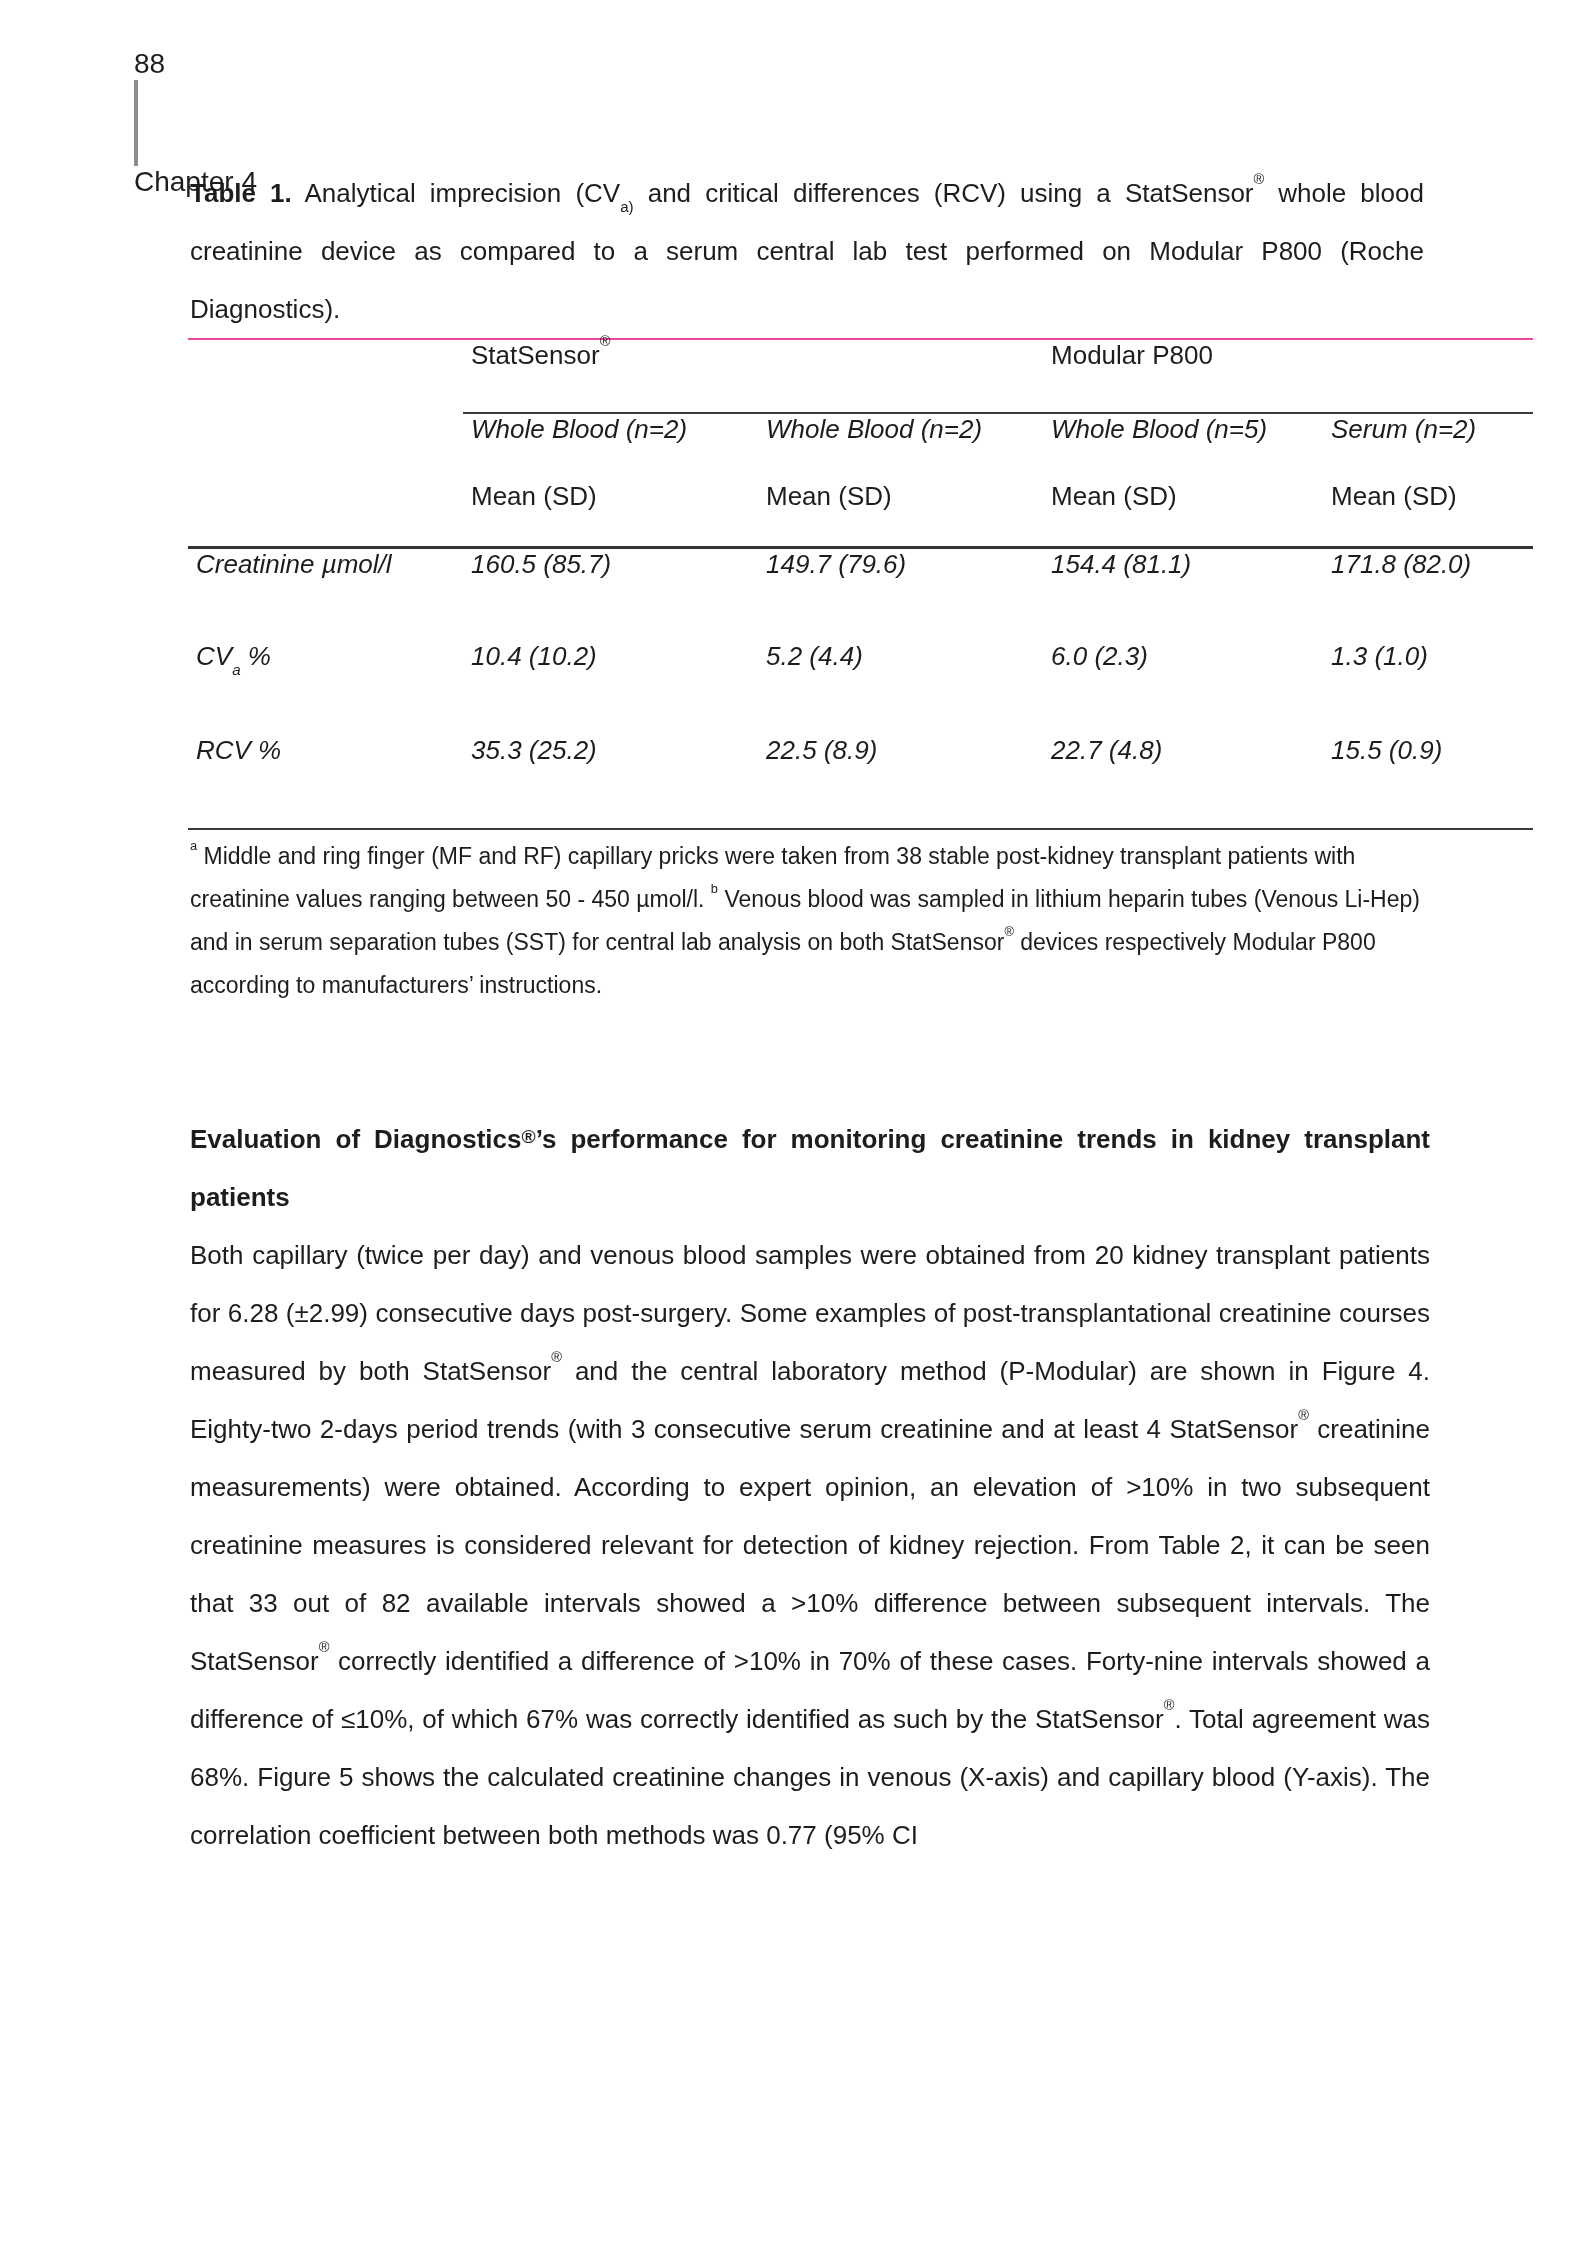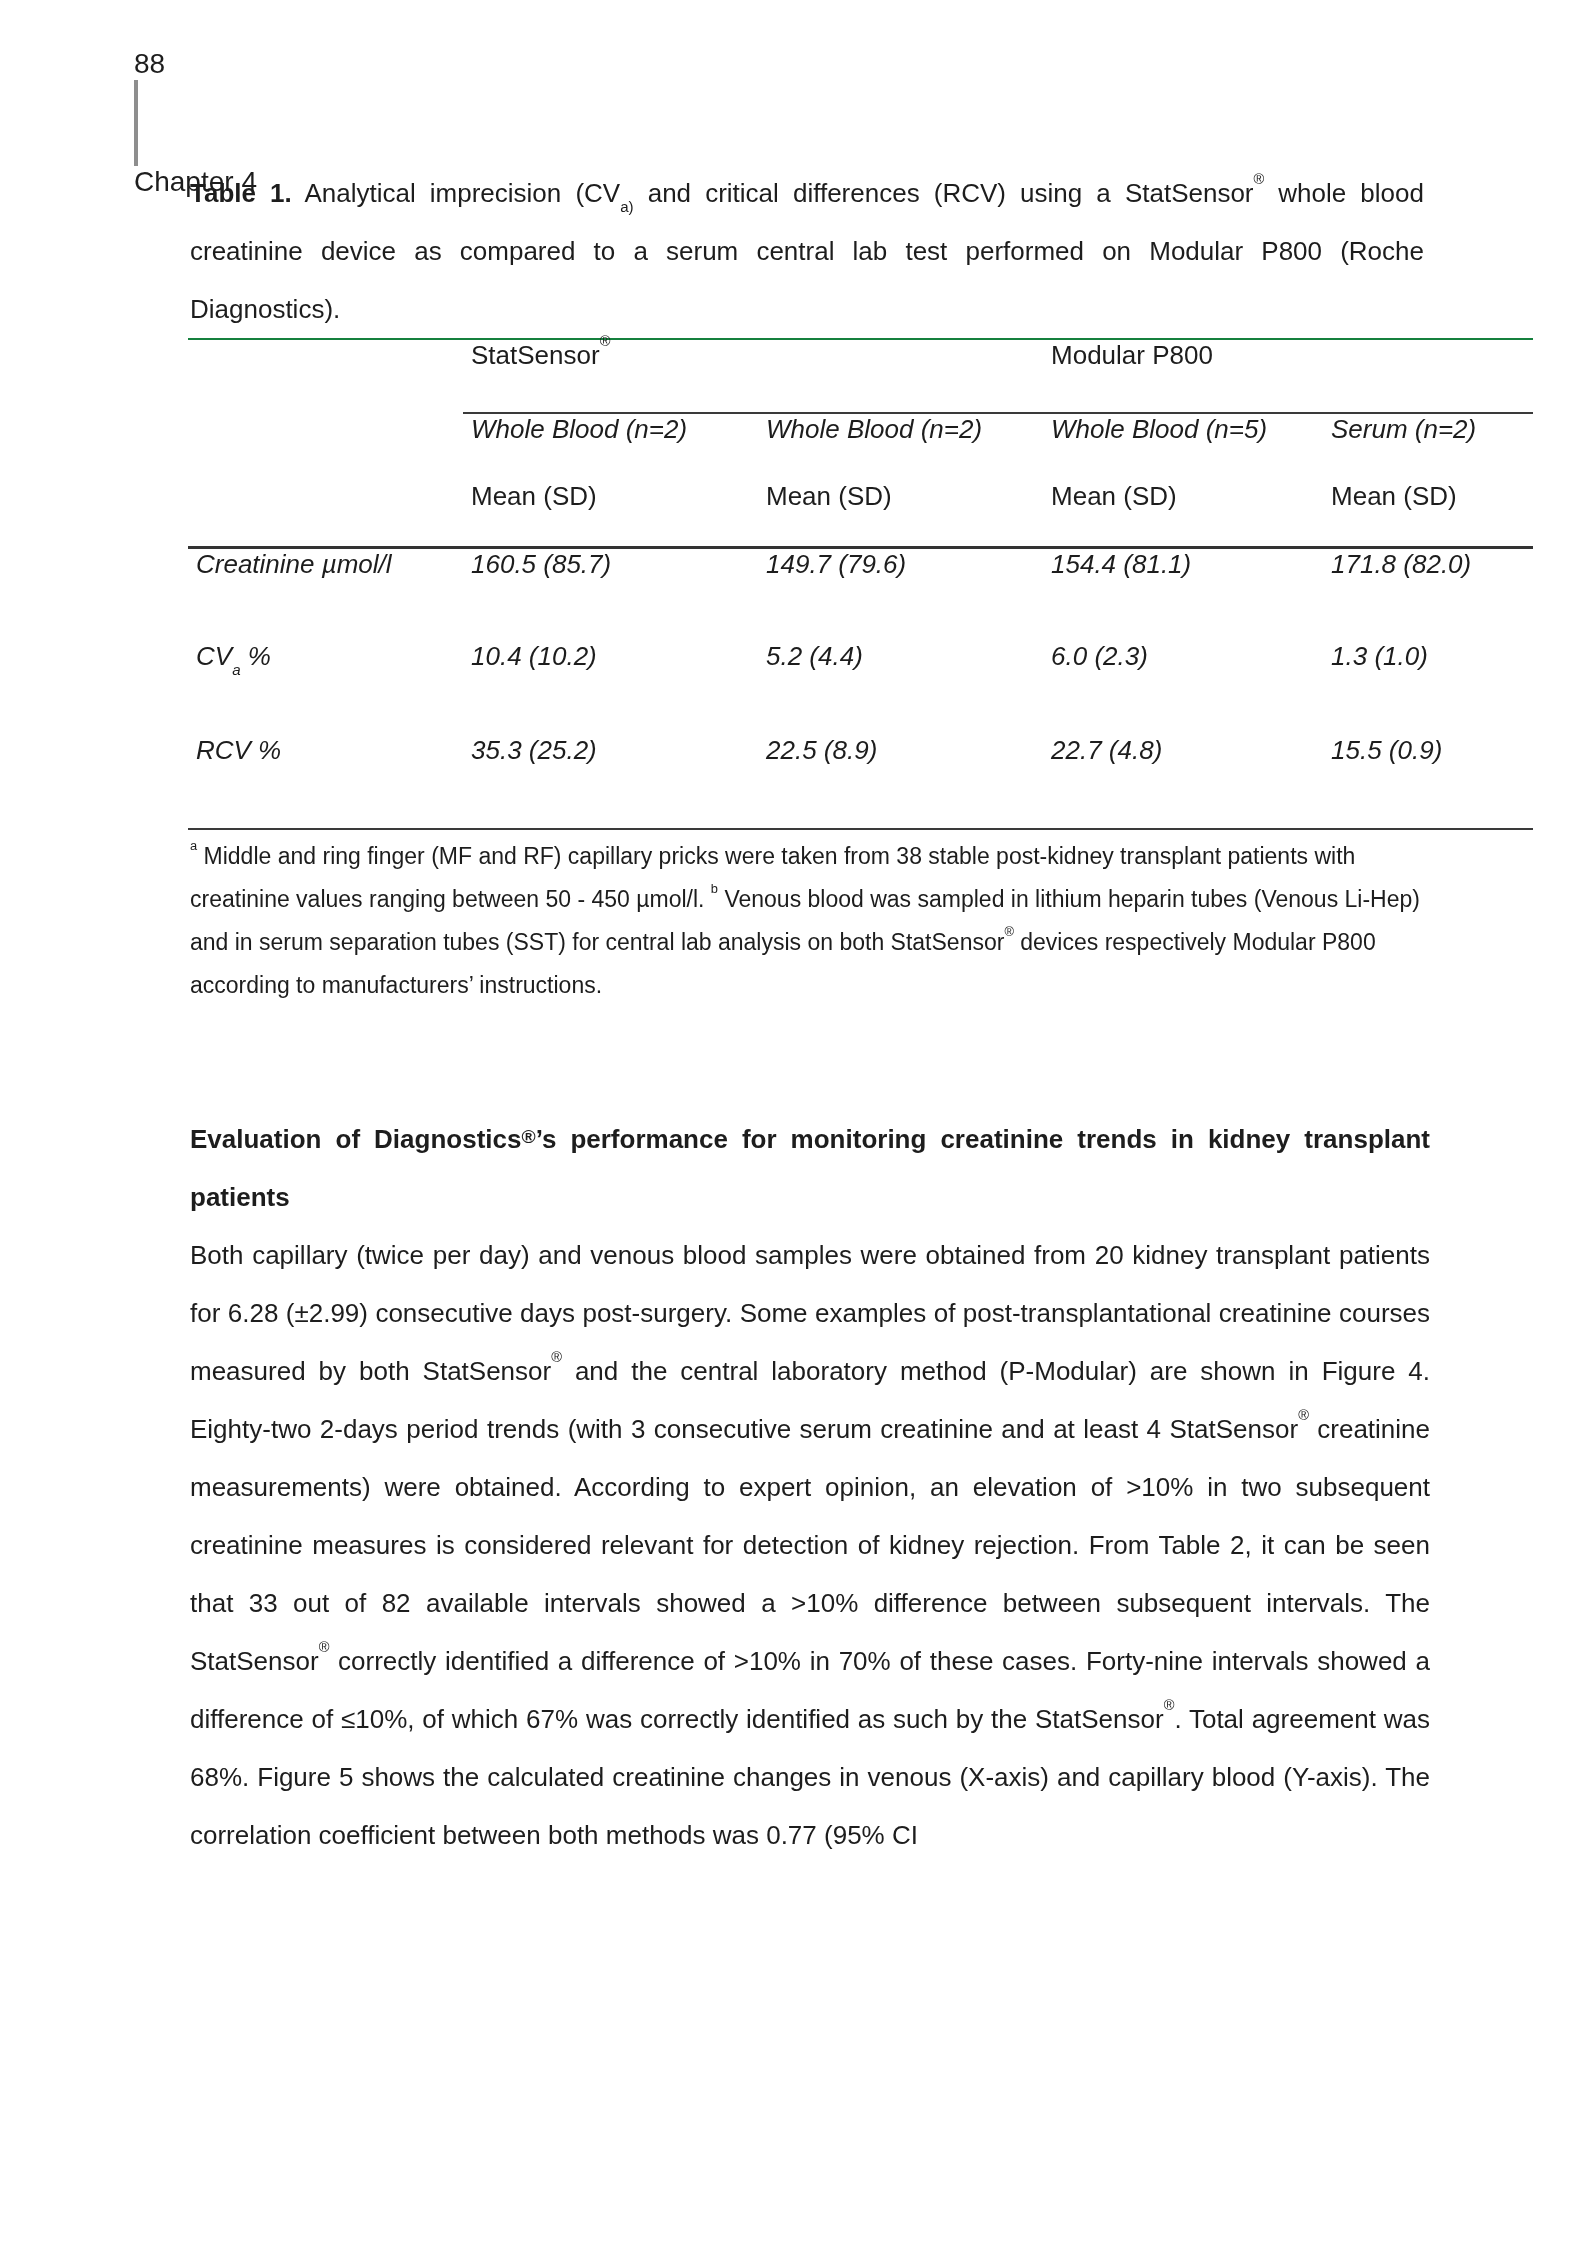--- a/index.html
+++ b/index.html
@@ -58,21 +58,21 @@
     width: 1345px;
   }
   table.results th, table.results td {
     font-weight: normal;
     text-align: left;
     vertical-align: top;
     font-size: 26px;
     line-height: 30px;
     padding: 0 4px 0 8px;
   }
-  .r-group th, .r-group td { border-top: 2px solid #15803d; height: 74px; padding-top: 14px; }
+  .r-group th, .r-group td { border-top: 2px solid #ec4899; height: 74px; padding-top: 14px; }
   .r-group th.grp { border-bottom: 2px solid #3a3a3a; }
   .r-cols th   { height: 68px; padding-top: 14px; }
   .r-sample th { height: 68px; padding-top: 12px; font-style: italic; }
   .r-mean th   { height: 66px; padding-top: 12px; }
   .r-data td   { height: 94px; padding-top: 16px; font-style: italic; }
   .r-data.first td { border-top: 3px solid #333333; }
   .r-data.last  td { border-bottom: 2px solid #3a3a3a; }
   td.rowlab { padding-left: 18px; padding-top: 28px; }
 
   

